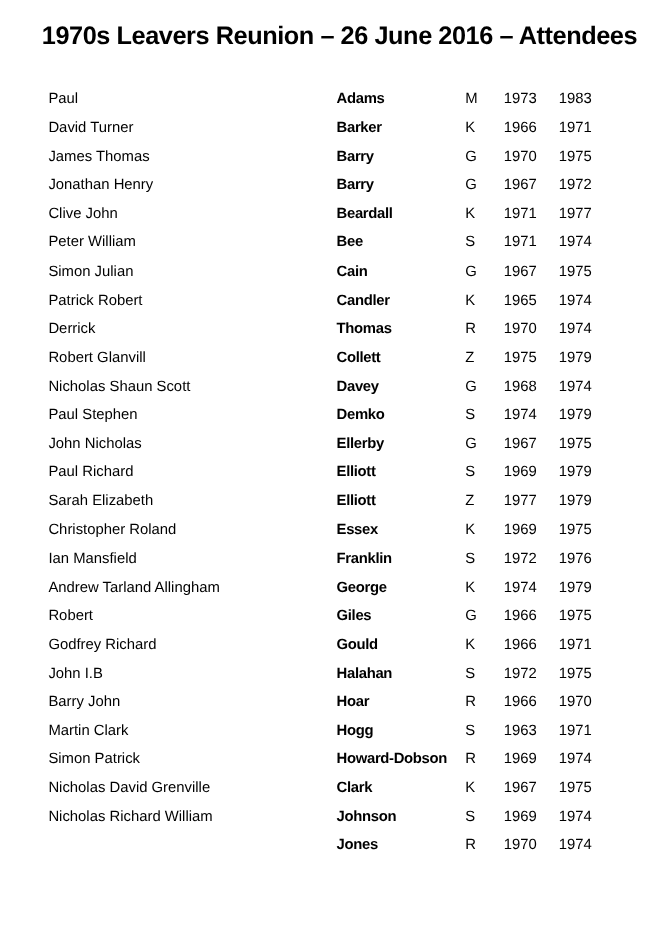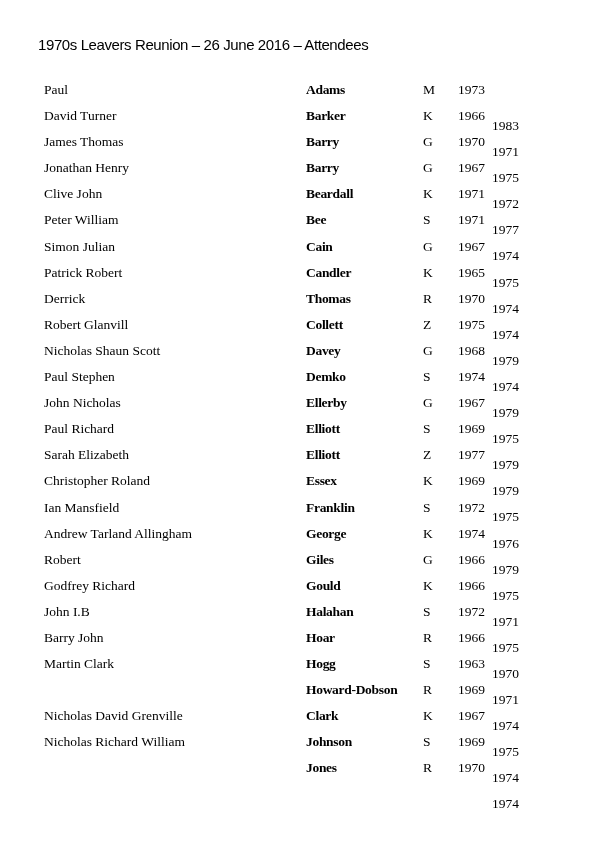--- a/index.html
+++ b/index.html
@@ -1,34 +1,34 @@
 <!DOCTYPE html>
 <html><head>
 <meta charset="utf-8">
 <style>
   html, body { margin: 0; padding: 0; background: #ffffff; }
   body { width: 607px; height: 842px; position: relative; overflow: hidden; color: #000; }
   .title {
-    position: absolute; left: 38px; top: 36px;
+    position: absolute; left: 38px; top: 19px;
     font-family: "Liberation Sans", sans-serif;
-    font-weight: normal; font-size: 15px; letter-spacing: -0.4px;
+    font-weight: bold; font-size: 23px; letter-spacing: -0.4px;
     white-space: nowrap;
   }
   .list { position: absolute; left: 44px; top: 77px; width: 540px; }
   .row {
     position: relative; height: 26.1px;
-    font-family: Liberation Serif, serif; font-size: 13.5px;
+    font-family: Liberation Sans, sans-serif; font-size: 13.5px;
     line-height: 26px;
   }
   .row span { position: absolute; top: 0; white-space: nowrap; }
   .first { left: 0; }
   .last { left: 262px; font-weight: bold; letter-spacing: -0.3px; }
   .house { left: 379px; }
   .from { left: 414px; }
-  .to { left: 448px; margin-top: 36px; }
+  .to { left: 464px; }
 </style>
 </head>
 <body>
 
 <h1 class="title" style="margin:0;">1970s Leavers Reunion – 26 June 2016 – Attendees</h1>
 
 <div class="list">
   <div class="row">
       <span class="first">Paul</span>
       <span class="last">Adams</span>
@@ -184,20 +184,21 @@
       <span class="to">1970</span>
     </div>
   <div class="row">
       <span class="first">Martin Clark</span>
       <span class="last">Hogg</span>
       <span class="house">S</span>
       <span class="from">1963</span>
       <span class="to">1971</span>
     </div>
   <div class="row">
+      <span class="first">Simon Patrick</span>
       <span class="last">Howard-Dobson</span>
       <span class="house">R</span>
       <span class="from">1969</span>
       <span class="to">1974</span>
     </div>
   <div class="row">
       <span class="first">Nicholas David Grenville</span>
       <span class="last">Clark</span>
       <span class="house">K</span>
       <span class="from">1967</span>

